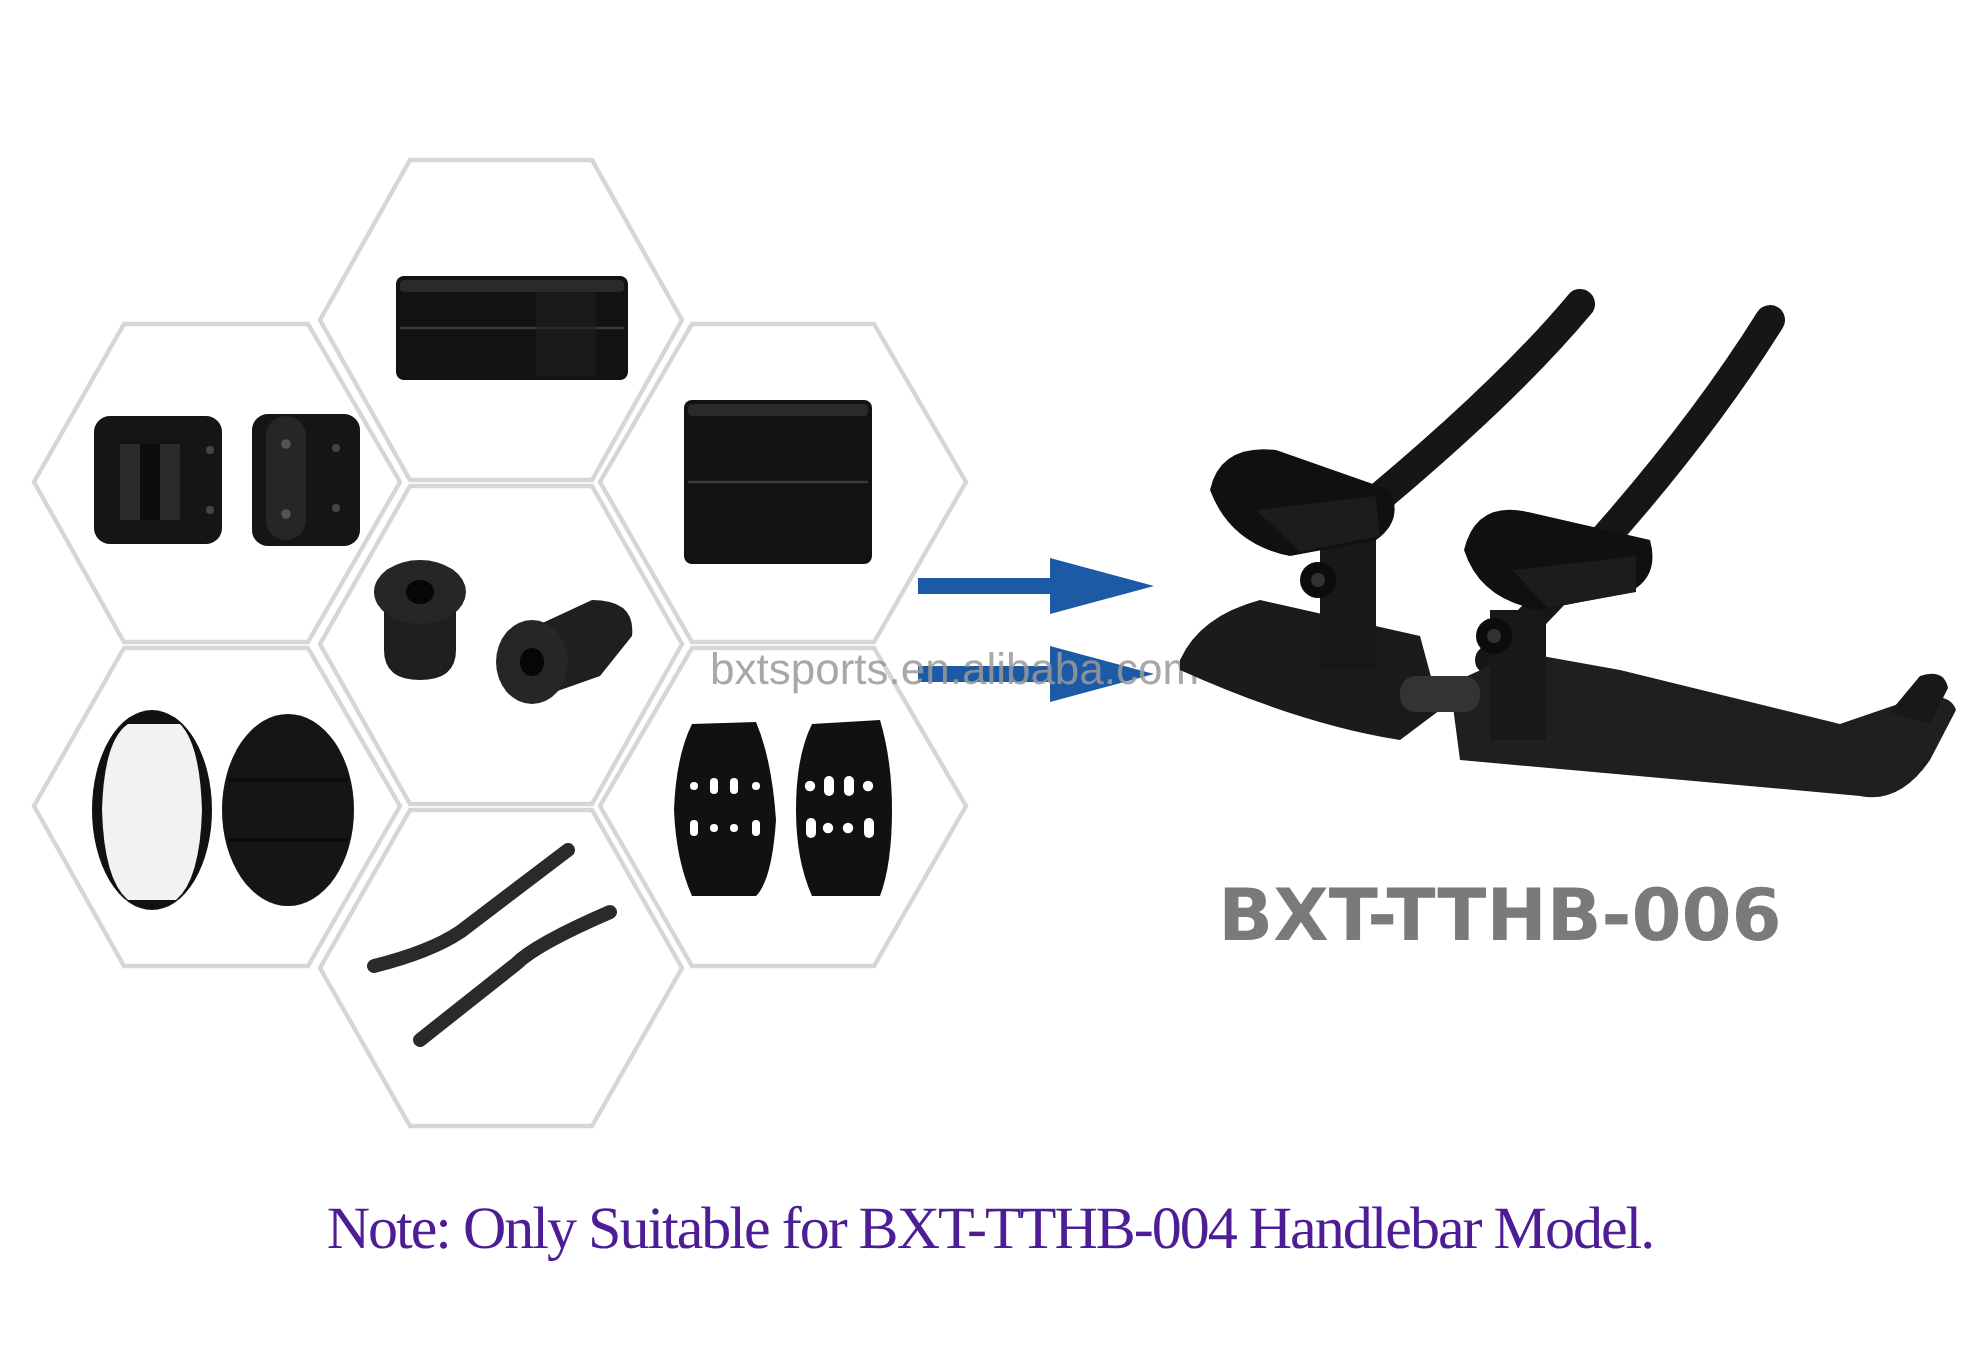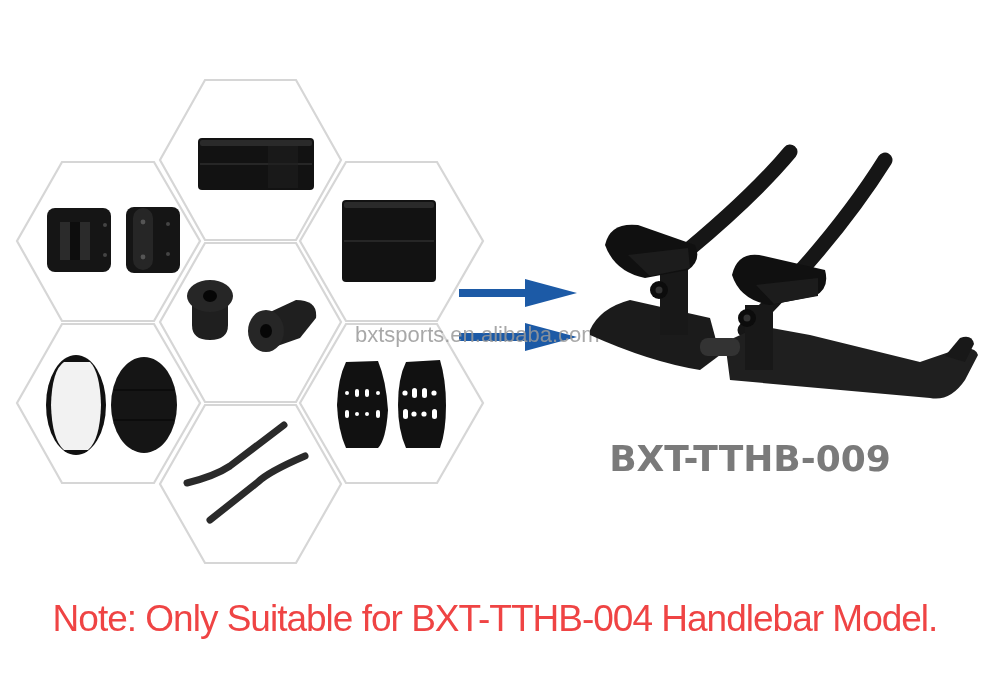--- a/index.html
+++ b/index.html
@@ -6,21 +6,21 @@
   body { width: 990px; height: 680px; position: relative; overflow: hidden; font-family: "Liberation Sans", sans-serif; }
   .canvas { position: absolute; left: 0; top: 0; width: 990px; height: 680px; }
   .honeycomb { position: absolute; left: 0; top: 0; width: 500px; height: 580px; }
   .model-title {
     position: absolute; left: 600px; top: 438px; width: 300px; text-align: center;
     font-family: "DejaVu Sans", sans-serif; font-weight: bold; font-size: 36px;
     color: #7a7a7a; letter-spacing: 0px;
   }
   .note {
     position: absolute; left: 0; top: 598px; width: 990px; text-align: center;
-    font-family: Liberation Sans, sans-serif; font-size: 37px; color: #ef4444;
+    font-family: Liberation Serif, serif; font-size: 30px; color: #4c1d95;
     letter-spacing: -1px;
   }
   .watermark {
     position: absolute; left: 355px; top: 322px;
     font-family: "Liberation Sans", sans-serif; font-size: 22px; color: #9a9a9a;
     opacity: 0.85; white-space: nowrap;
   }
   .arrows { position: absolute; left: 455px; top: 275px; width: 130px; height: 80px; }
   .product { position: absolute; left: 560px; top: 130px; width: 430px; height: 300px; }
 </style>
@@ -143,17 +143,17 @@
       <circle cx="99" cy="160" r="3.5" fill="#333"></circle>
     <circle cx="187" cy="188" r="9" fill="#0c0c0c"></circle>
       <circle cx="187" cy="188" r="3.5" fill="#333"></circle>
 
     <path d="M45,115 Q50,92 78,95 L135,115 Q142,130 128,140 L85,148 Q55,142 45,115 Z" fill="#101010"></path>
     <path d="M68,125 L128,118 L130,138 L90,146 Z" fill="#1c1c1c"></path>
     <path d="M172,145 Q178,120 204,126 L265,140 Q270,158 255,166 L210,175 Q180,170 172,145 Z" fill="#101010"></path>
     <path d="M196,155 L258,148 L258,166 L214,174 Z" fill="#1c1c1c"></path>
   </svg>
 
-  <div class="model-title">BXT-TTHB-009</div>
+  <div class="model-title">BXT-TTHB-006</div>
 
   <div class="note">Note: Only Suitable for BXT-TTHB-004 Handlebar Model.</div>
 
 </div>
 
 </body></html>

